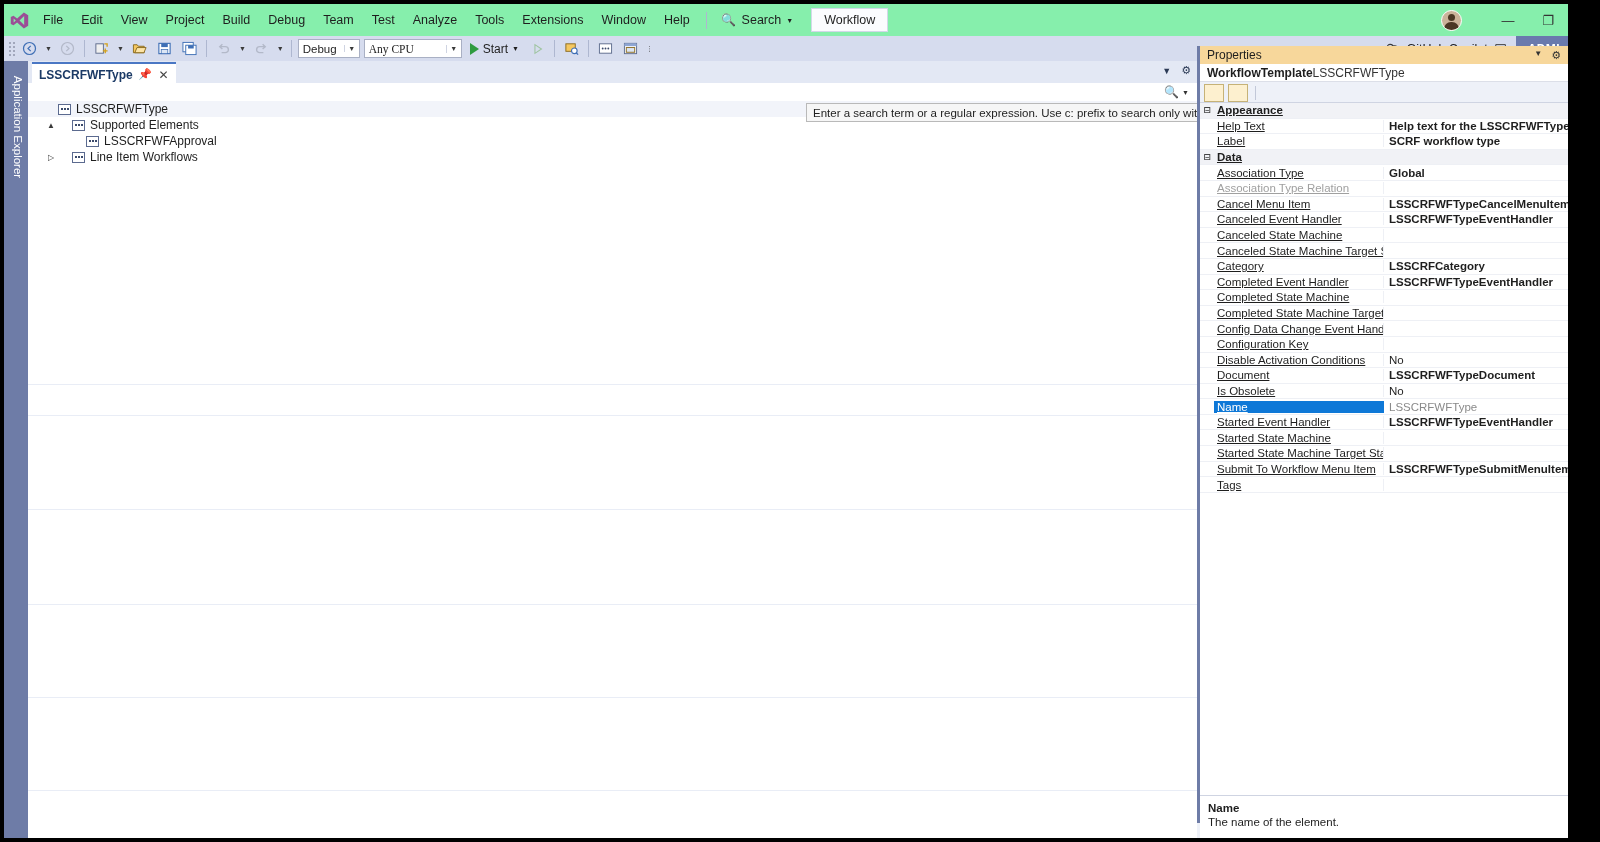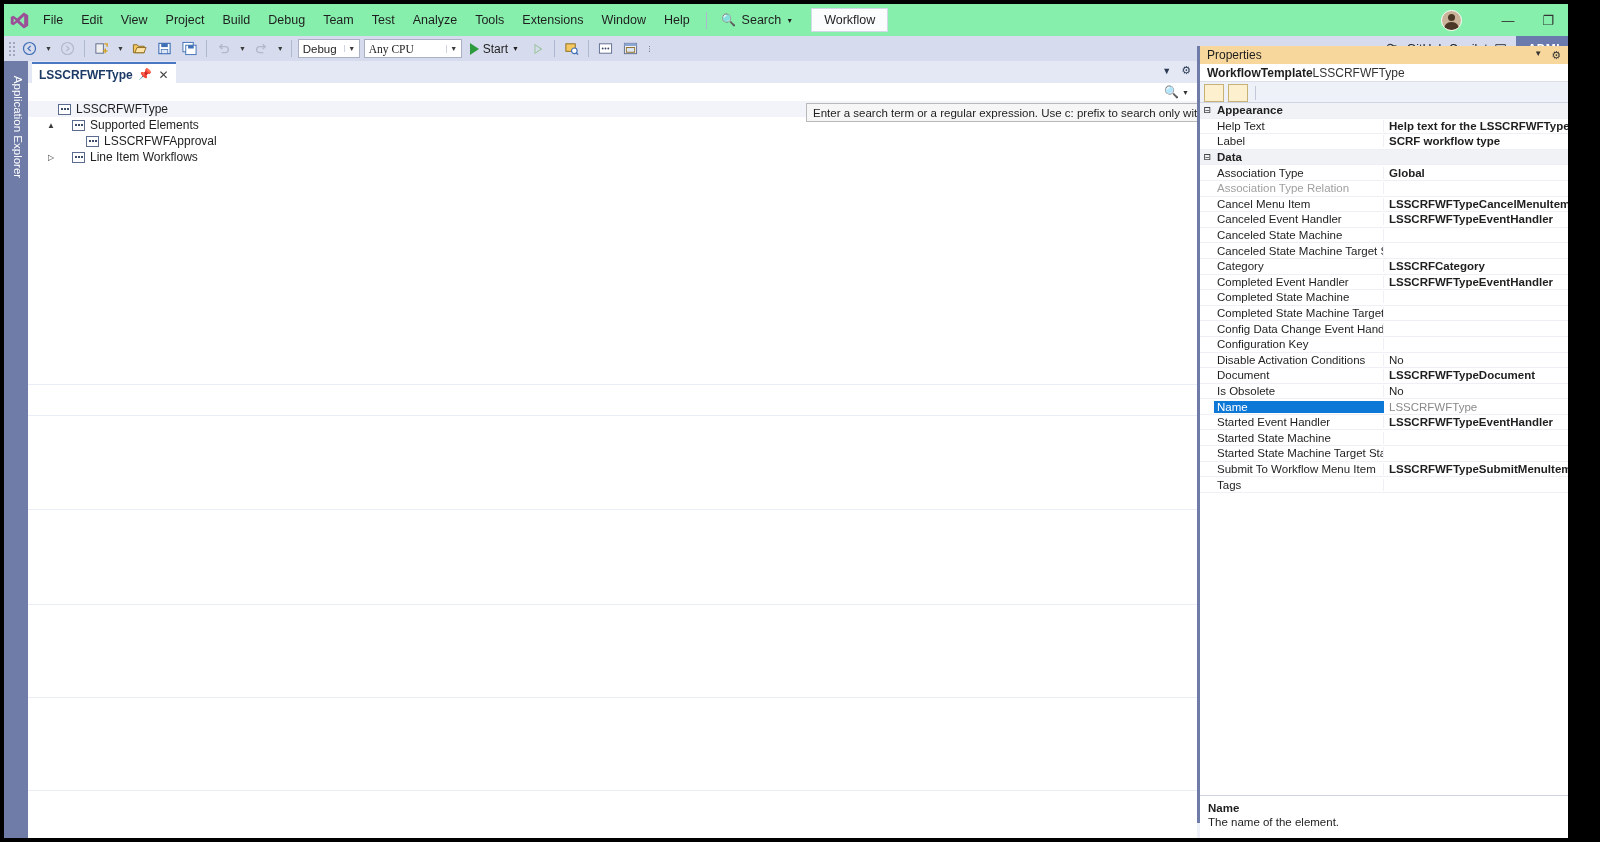--- a/index.html
+++ b/index.html
@@ -153,20 +153,21 @@
   .grid{
     position:absolute;left:3px;top:57px;width:368px;height:692px;background:#fff;overflow:hidden;
   }
   .grow{height:15.6px;display:flex;align-items:center;font-size:11.5px;position:relative;
         border-bottom:1px solid #eef0f5;box-sizing:border-box;}
   .grow.cat{background:#f1f2f6;font-weight:bold;}
   .grow .twist{width:14px;text-align:center;font-size:9px;color:#444;}
   .grow .nm{
     width:170px;padding-left:3px;box-sizing:border-box;overflow:hidden;white-space:nowrap;
     border-right:1px solid #eef0f5;
+    text-decoration:underline;
   }
   .grow.cat .nm{width:auto;border-right:0;}
   .grow .vl{flex:1;padding-left:5px;overflow:hidden;white-space:nowrap;font-weight:bold;}
   .grow.dim .nm{color:#a0a0a0;}
   .grow.selrow .nm{background:#0e78d7;color:#fff;border-right:0;}
   .grow.selrow .vl{color:#8a8a8a;font-weight:normal;}
   .grow .vl.norm{font-weight:normal;color:#1e1e1e;}
 
   .desc{
     position:absolute;left:3px;top:749px;width:368px;height:52px;background:#fff;

